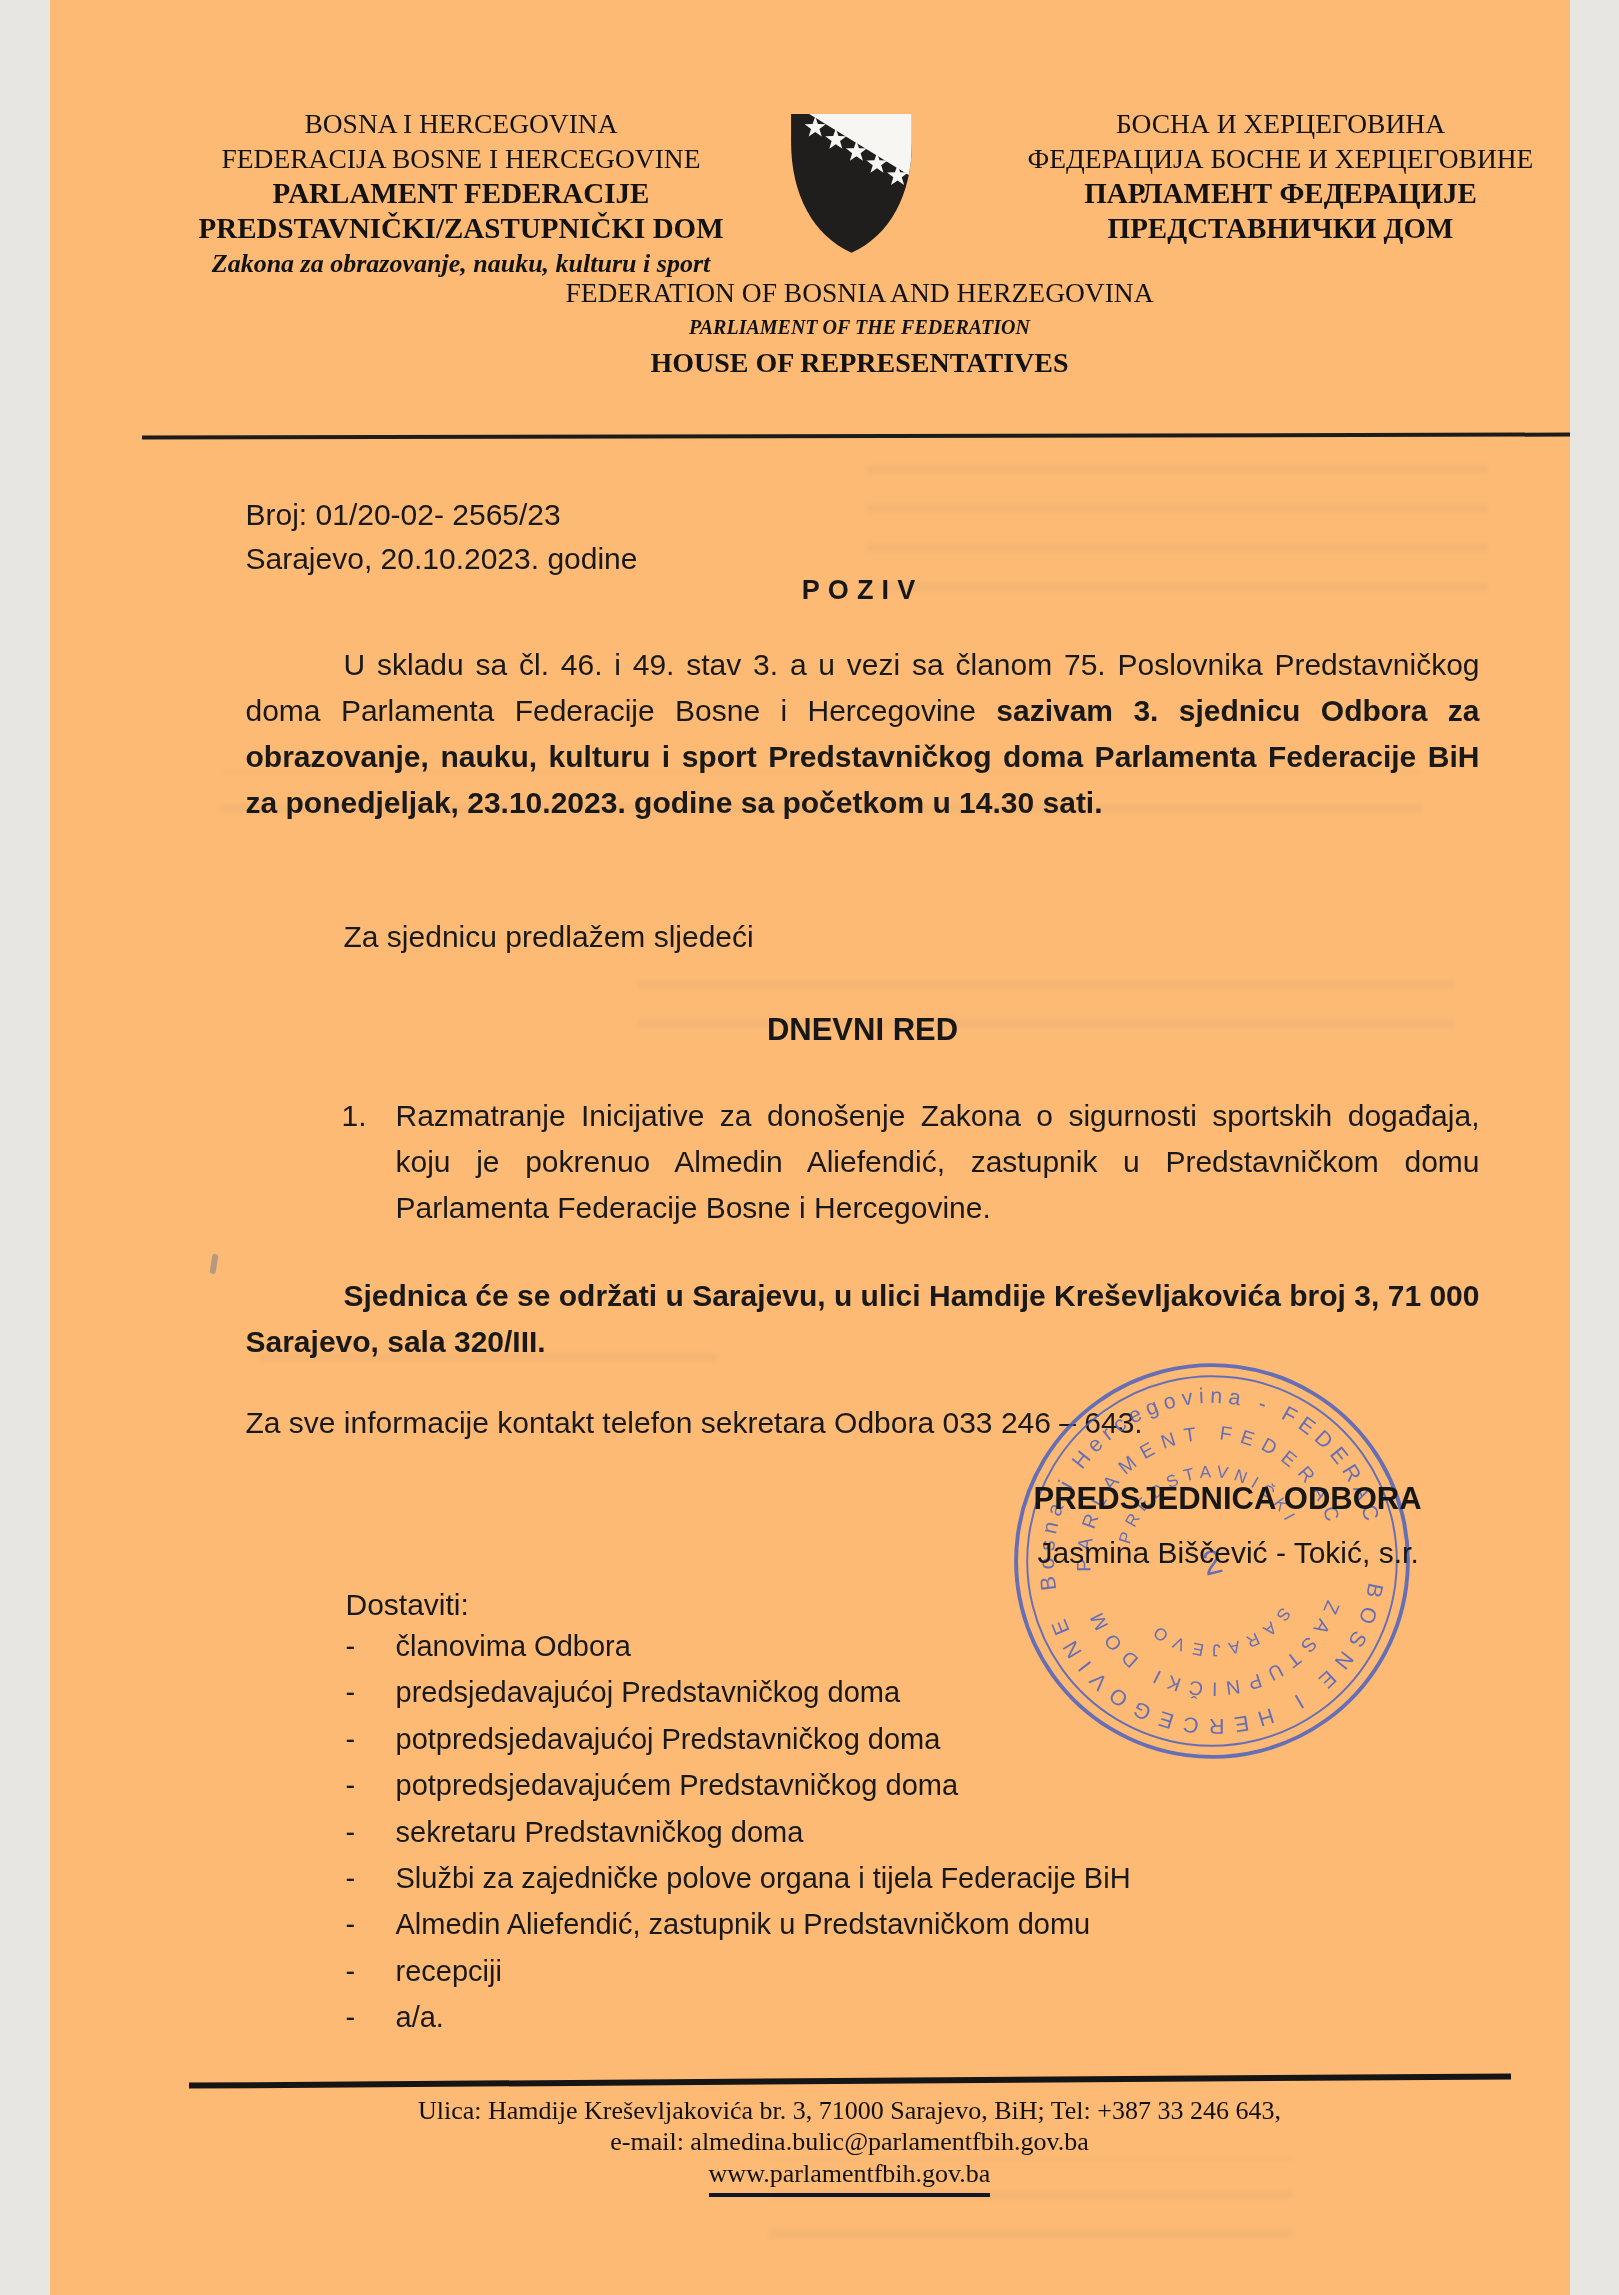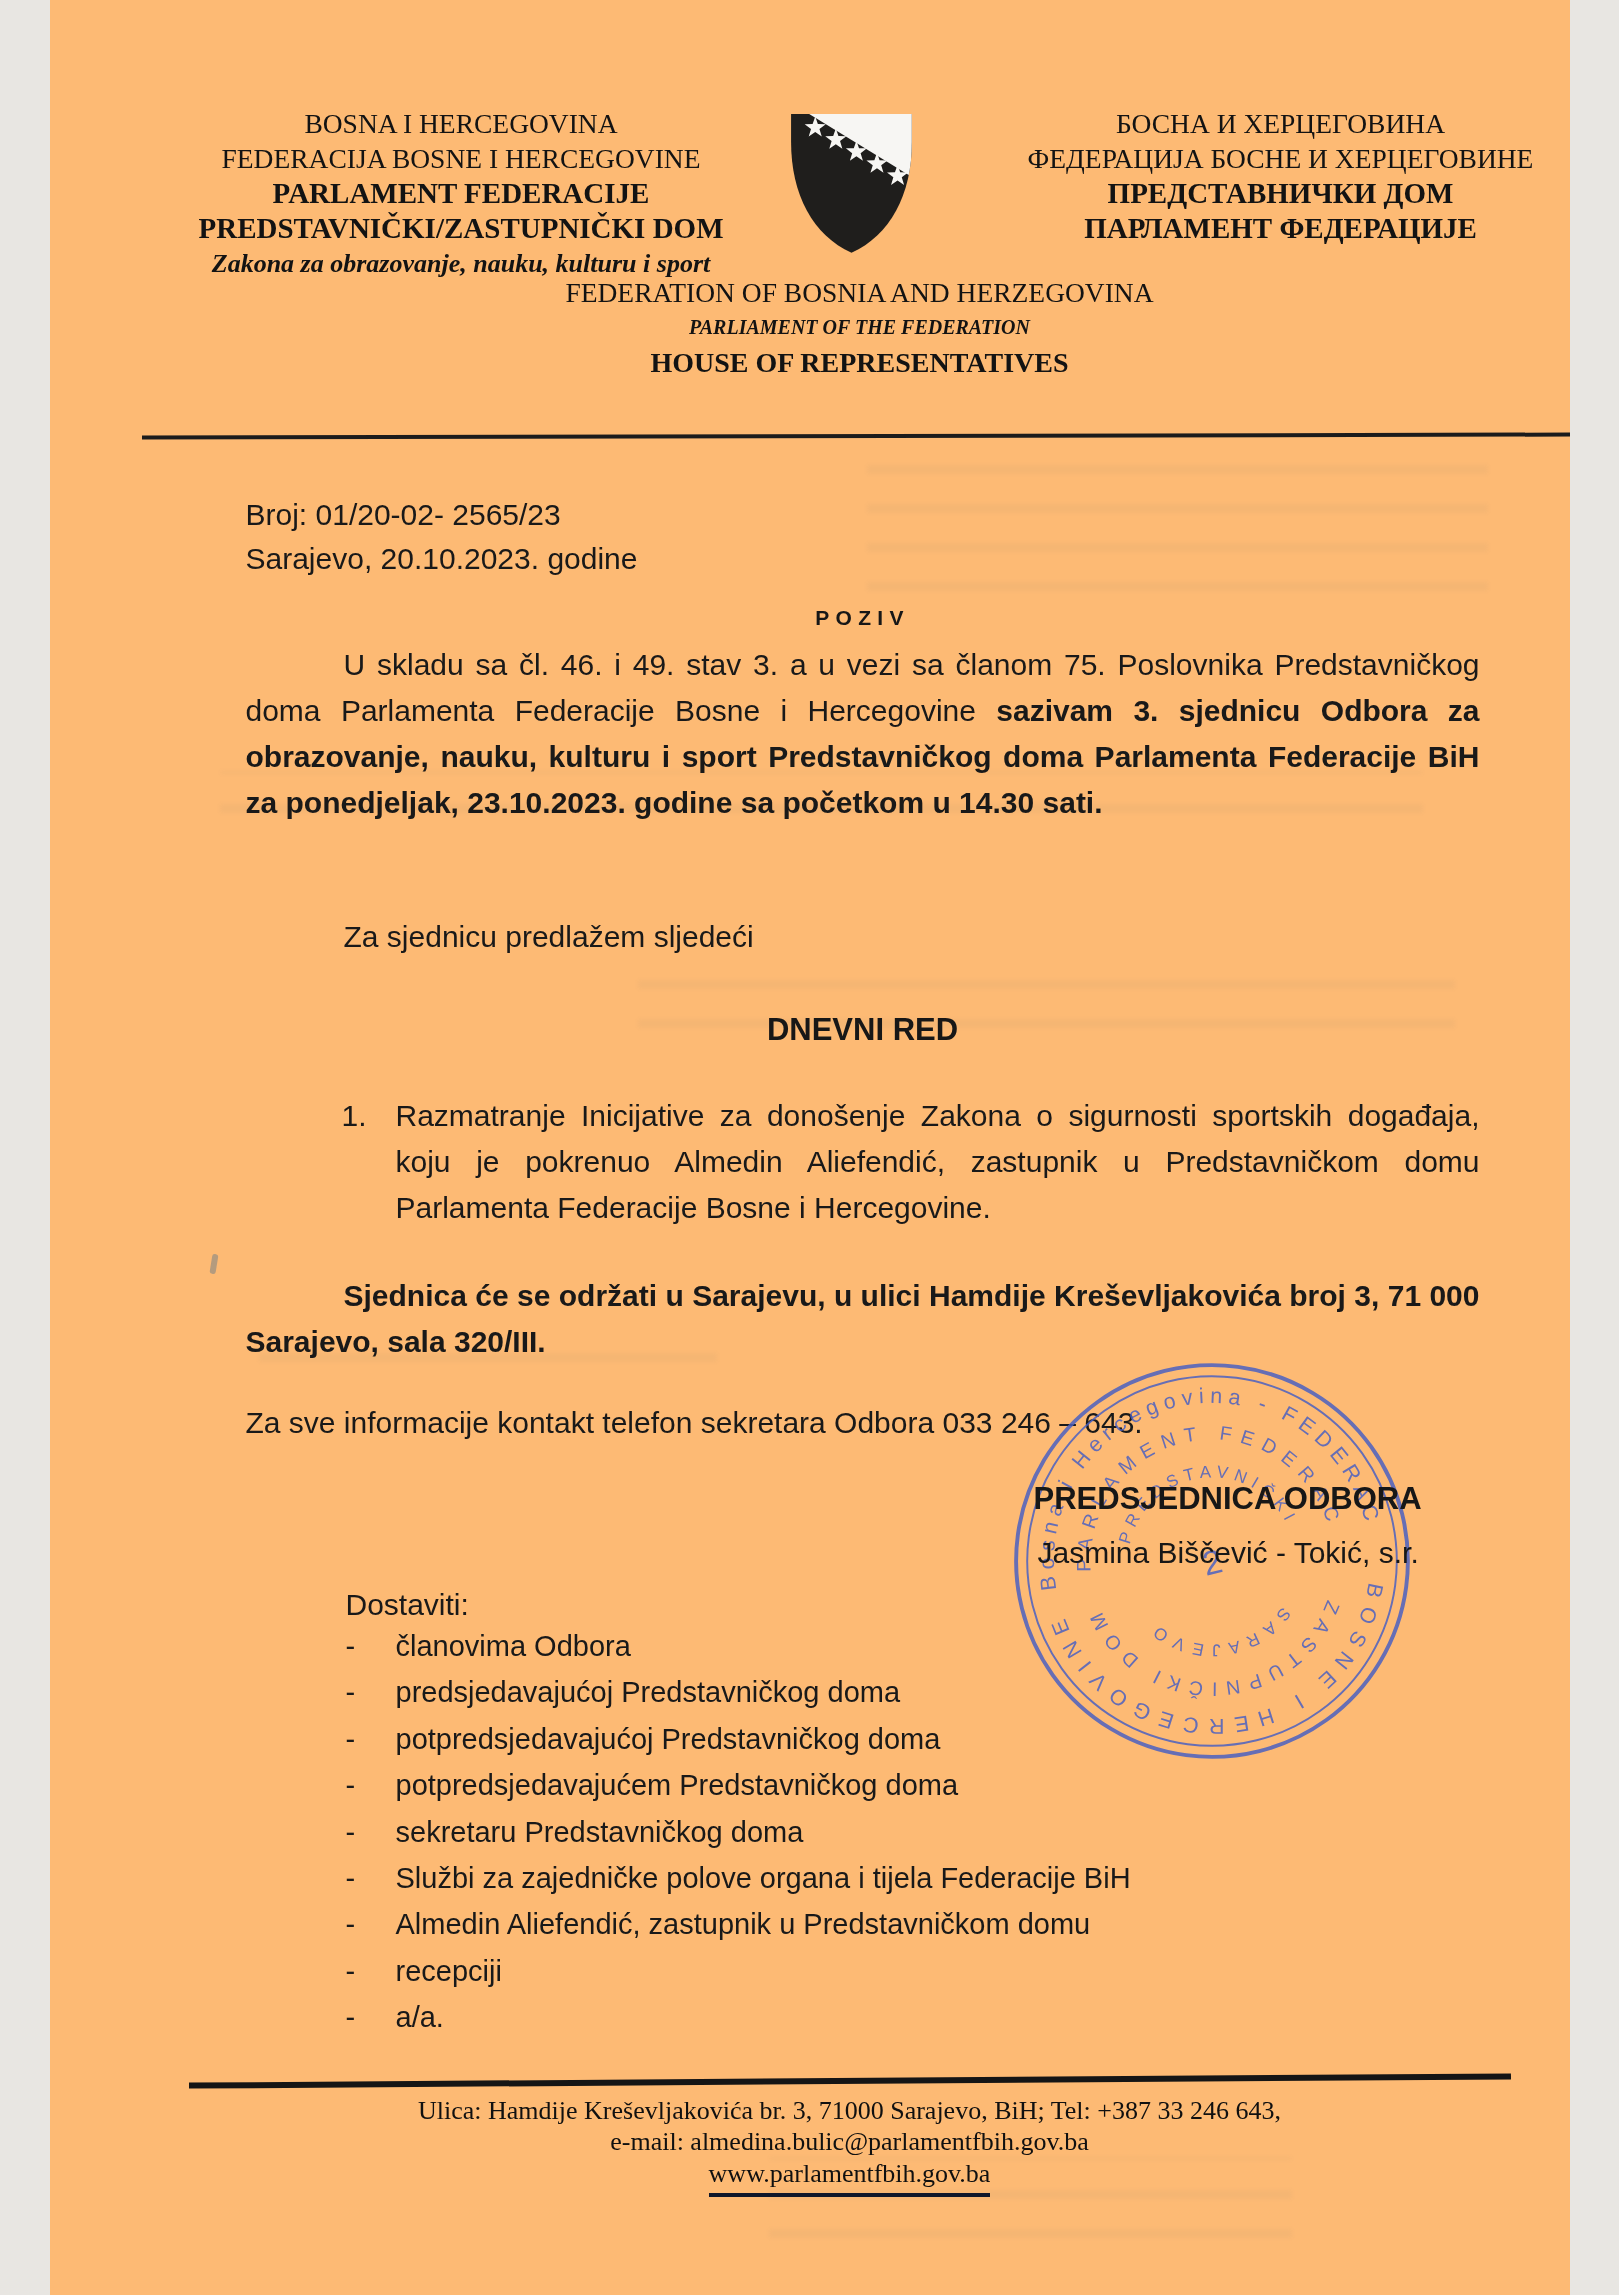--- a/index.html
+++ b/index.html
@@ -20,21 +20,21 @@
   .hdr-italic{font-weight:bold;font-style:italic;font-size:26px;}
   #header-left{left:98px;top:106px;width:627px;}
   #header-right{left:927px;top:106px;width:608px;}
   #header-center{left:320px;top:275px;width:980px;}
   #emblem{left:731px;top:109px;width:141px;height:147px;}
   #rule-top{left:92px;top:434px;width:1452px;height:3.9px;background:#1c1c1c;transform:rotate(-0.12deg);}
   
   .body-text{font-size:30px;line-height:46px;color:#191919;}
   #broj{left:196px;top:492px;}
   #place-date{left:196px;top:536px;}
-  #doc-title{left:196px;top:606px;width:1234px;text-align:center;font-weight:bold;font-size:21px;letter-spacing:0.30em;}
+  #doc-title{left:196px;top:575px;width:1234px;text-align:center;font-weight:bold;font-size:27px;letter-spacing:0.30em;}
   
   #intro{left:196px;top:642px;width:1234px;text-align:justify;text-indent:98px;}
   #agenda-lead{left:196px;top:914px;text-indent:98px;width:1234px;}
   #agenda-heading{left:196px;top:1012px;width:1234px;text-align:center;font-weight:bold;font-size:31px;}
   #agenda-item-1{left:292px;top:1093px;width:1138px;display:flex;}
   #agenda-item-1 .num{width:54px;flex:none;}
   #agenda-item-1 .txt{flex:1;text-align:justify;}
   #venue-note{left:196px;top:1273px;width:1234px;font-weight:bold;text-align:justify;text-indent:98px;}
   #contact-note{left:196px;top:1400px;width:1242px;}
   
@@ -94,22 +94,22 @@
         <use href="#star" transform="translate(230,131)" fill="#f7f6f3"></use>
         <use href="#star" transform="translate(293,168)" fill="#f7f6f3"></use>
         <use href="#star" transform="translate(356,205)" fill="#f7f6f3"></use>
       </g>
     </svg>
   </div>
 
   <div id="header-right" class="abs hdr-block serif">
     <div>БОСНА И ХЕРЦЕГОВИНА</div>
     <div>ФЕДЕРАЦИЈА БОСНЕ И ХЕРЦЕГОВИНЕ</div>
+    <div class="hdr-bold">ПАРЛАМЕНТ ФЕДЕРАЦИЈЕ</div>
     <div class="hdr-bold">ПРЕДСТАВНИЧКИ ДОМ</div>
-    <div class="hdr-bold">ПАРЛАМЕНТ ФЕДЕРАЦИЈЕ</div>
   </div>
 
   <div id="header-center" class="abs hdr-block serif">
     <div>FEDERATION OF BOSNIA AND HERZEGOVINA</div>
     <div class="hdr-bold" style="font-size:20px;font-style:italic;">PARLIAMENT OF THE FEDERATION</div>
     <div class="hdr-bold" style="font-size:28px;">HOUSE OF REPRESENTATIVES</div>
   </div>
 
   <div id="rule-top" class="abs"></div>
 

